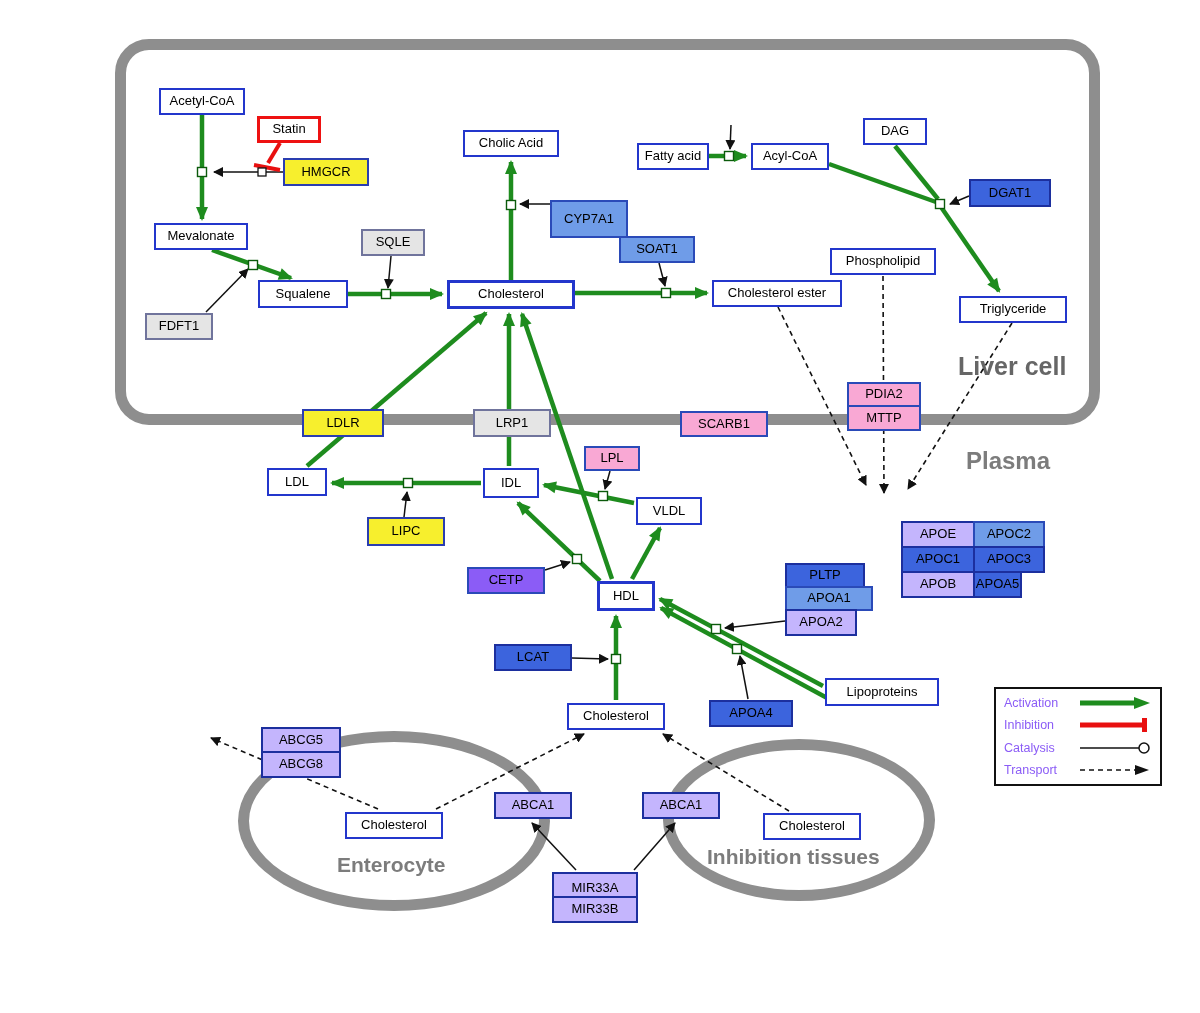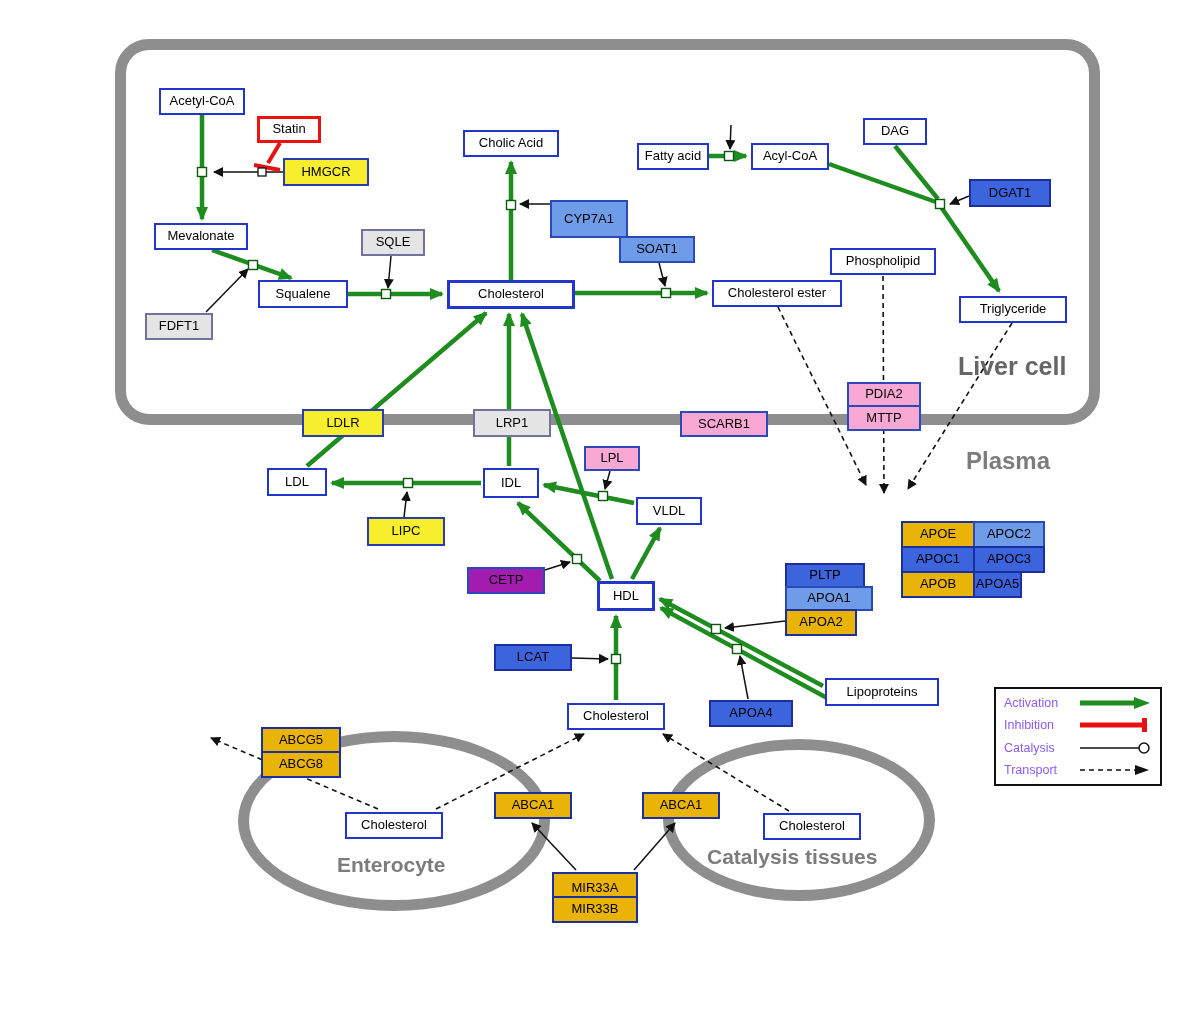--- a/index.html
+++ b/index.html
@@ -10,45 +10,45 @@
   .rrect{border-radius:34px}
   .ell{border-radius:50%}
   .clabel{position:absolute;font-weight:bold;color:#7c7c7c;z-index:1;white-space:nowrap}
   #edges{position:absolute;left:0;top:0;z-index:2}
   .node{position:absolute;display:flex;align-items:center;justify-content:center;
         text-align:center;font-size:13px;color:#000;background:#fff;
         border:2px solid #2336cc;line-height:1.15;z-index:3;padding:0 2px;cursor:pointer}
   .thick{border-width:3px}
   .yellow{background:#f7ef2d;border-color:#2a3db0}
   .pale{background:#e5e5e5;border-color:#70749c}
-  .blue1{background:#eab308;border-color:#1c2f9e}
+  .blue1{background:#c4b5fd;border-color:#1c2f9e}
   .blue2{background:#3c64dd;border-color:#1c2f9e}
   .blue3{background:#6f9ce8;border-color:#2a4ab8}
   .blue4{background:#f9a8d4;border-color:#2a4ab8}
-  .blue5{background:#a21caf;border-color:#2a4ab8}
+  .blue5{background:#8b5cf6;border-color:#2a4ab8}
   .statin{border:3px solid #ee1111;background:#fff}
   #legend{position:absolute;left:994px;top:687px;width:168px;height:99px;border:2px solid #111;
           background:#fff;z-index:3;display:flex;flex-direction:column;justify-content:space-evenly;
           padding:2px 8px}
   .lrow{display:flex;align-items:center;justify-content:space-between;height:22px}
   .lrow span{font-size:12.5px;color:#8b5cf6}
 </style>
 </head>
 <body>
 
 <div id="canvas">
 
   <div class="comp rrect" style="left:115px;top:39px;width:985px;height:386px"></div>
   <div class="comp ell" style="left:238px;top:731px;width:312px;height:180px"></div>
   <div class="comp ell" style="left:663px;top:739px;width:272px;height:162px"></div>
 
   <div class="clabel" style="left:958px;top:352px;font-size:25px;color:#666">Liver cell</div>
   <div class="clabel" style="left:966px;top:447px;font-size:24px">Plasma</div>
   <div class="clabel" style="left:337px;top:853px;font-size:21px">Enterocyte</div>
-  <div class="clabel" style="left:707px;top:845px;font-size:21px">Catalysis tissues</div>
+  <div class="clabel" style="left:707px;top:845px;font-size:21px">Inhibition tissues</div>
 
   <svg id="edges" width="1200" height="1013">
     <defs>
       <marker id="mGreen" markerUnits="userSpaceOnUse" markerWidth="18" markerHeight="16" refX="13" refY="7" orient="auto">
           <path d="M1,1 L15,7 L1,13 Z" fill="#1e8c1e"></path>
         </marker>
       <marker id="mBlack" markerUnits="userSpaceOnUse" markerWidth="12" markerHeight="10" refX="9" refY="5" orient="auto">
           <path d="M0,0 L10,5 L0,10 Z" fill="#111"></path>
         </marker>
     </defs>

